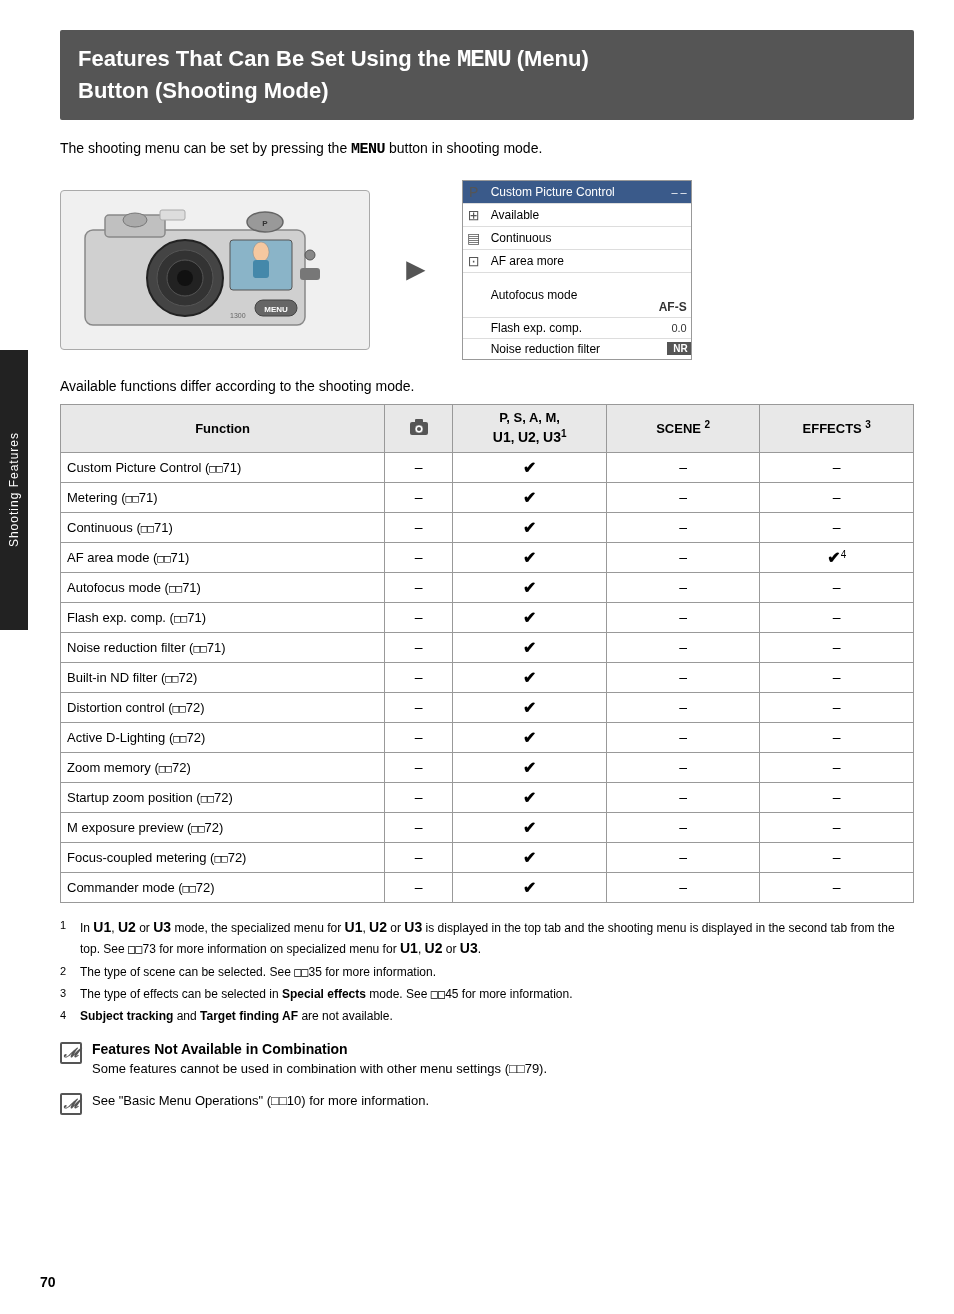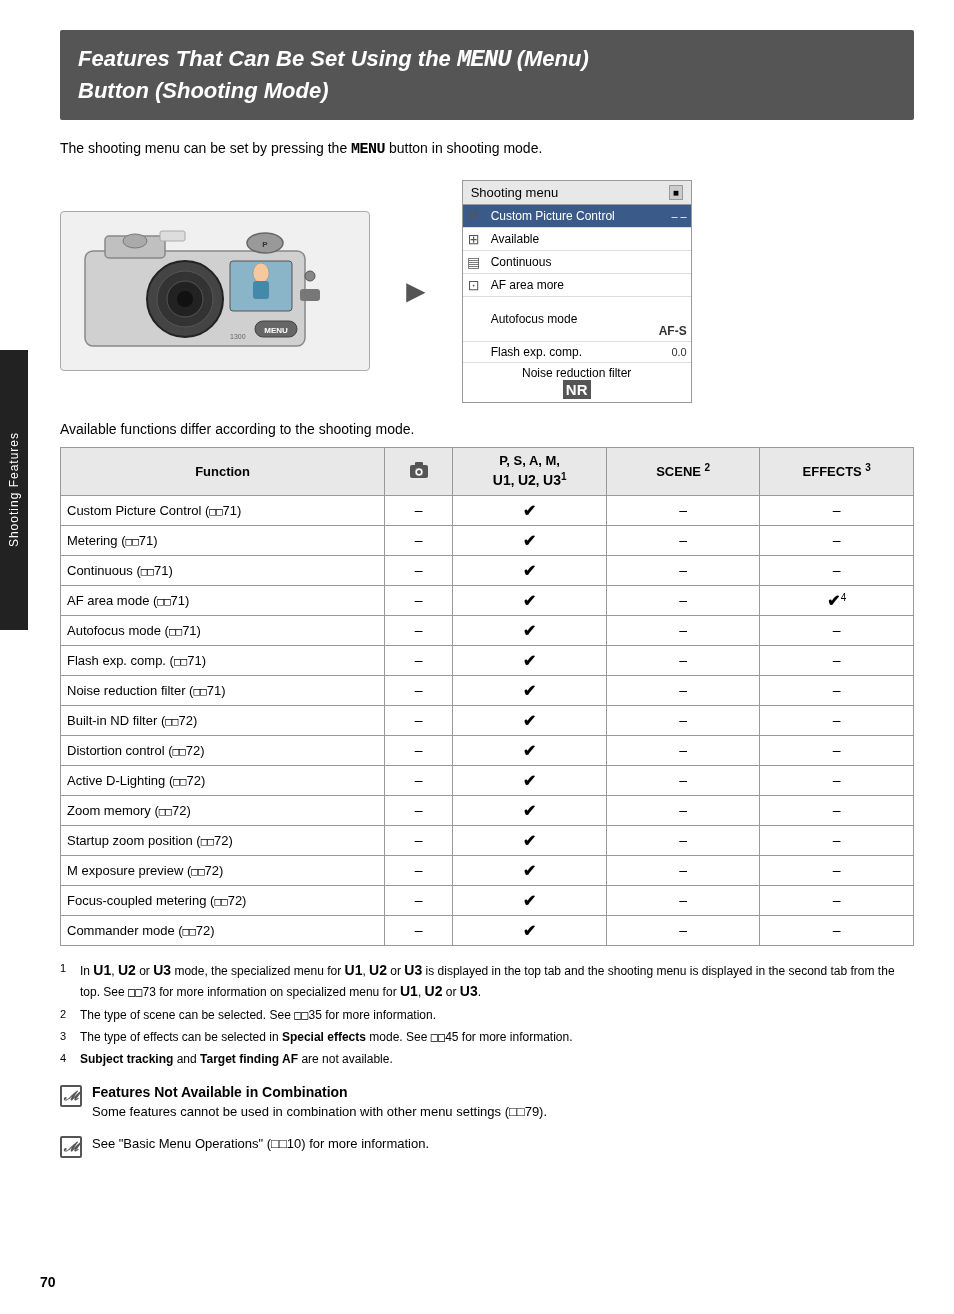--- a/index.html
+++ b/index.html
@@ -47,21 +47,20 @@
       background: #555;
       color: #fff;
       padding: 14px 18px;
       margin-bottom: 18px;
       border-radius: 2px;
     }
     .page-header h1 {
       font-size: 22px;
       font-weight: bold;
       line-height: 1.35;
-      font-style: italic;
     }
     .page-header h1 .mono {
       font-family: 'Courier New', monospace;
       font-size: 24px;
       font-weight: bold;
       letter-spacing: -1px;
     }
 
     
     .intro {
@@ -132,21 +131,21 @@
       border: 1px solid #999;
       padding: 1px 3px;
       background: #ccc;
     }
     .menu-row {
       display: flex;
       align-items: center;
       border-bottom: 1px solid #ddd;
       padding: 3px 0;
     }
-    .menu-row:last-child { border-bottom: none; flex-direction: column; }
+    .menu-row:last-child { border-bottom: none; }
     .menu-row-icon {
       width: 22px;
       text-align: center;
       font-size: 14px;
       color: #555;
     }
     .menu-row-label {
       flex: 1;
       padding: 0 6px;
     }
@@ -363,24 +362,20 @@
 
         <rect x="85" y="10" width="25" height="10" rx="2" fill="#ddd" stroke="#aaa" stroke-width="1"></rect>
 
         <text x="155" y="118" fill="#666" font-size="7" font-family="Arial">1300</text>
       </svg>
     </div>
 
     <div class="arrow-right">►</div>
 
     <div class="shooting-menu-panel">
-      <div class="shooting-menu-title-row">
-        <span class="shooting-menu-title">Shooting menu</span>
-        <span class="shooting-menu-icon">■</span>
-      </div>
       <div class="menu-row menu-row-highlight">
         <div class="menu-row-icon">P</div>
         <div class="menu-row-label">Custom Picture Control</div>
         <div class="menu-row-value">– –</div>
       </div>
       <div class="menu-row">
         <div class="menu-row-icon">⊞</div>
         <div class="menu-row-label">Available</div>
         <div class="menu-row-value"></div>
       </div>
@@ -400,21 +395,21 @@
         <div class="menu-row-value" style="font-weight:bold;font-size:12px;margin-top:24px;">AF-S</div>
       </div>
       <div class="menu-row">
         <div class="menu-row-icon"></div>
         <div class="menu-row-label">Flash exp. comp.</div>
         <div class="menu-row-value">0.0</div>
       </div>
       <div class="menu-row">
         <div class="menu-row-icon"></div>
         <div class="menu-row-label">Noise reduction filter</div>
-        <div class="menu-row-value" style="font-weight:bold;background:#555;color:#fff;padding:1px 3px;font-size:15px;">NR</div>
+        <div class="menu-row-value" style="font-weight:bold;background:#555;color:#fff;padding:1px 3px;font-size:10px;">NR</div>
       </div>
     </div>
   </div>
 
   <p class="avail-text">Available functions differ according to the shooting mode.</p>
 
   <table class="features-table">
     <thead>
       <tr>
         <th class="col-function">Function</th>

